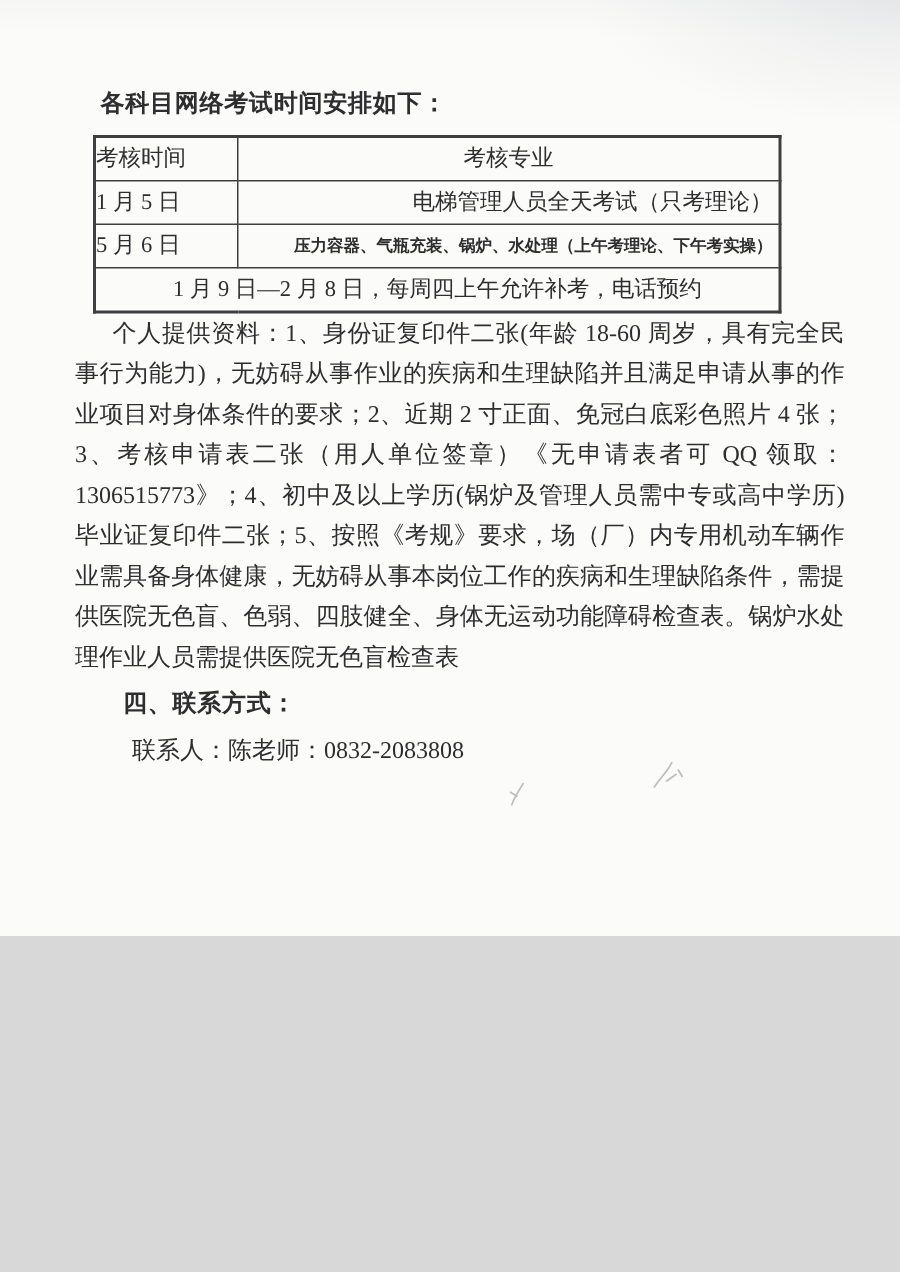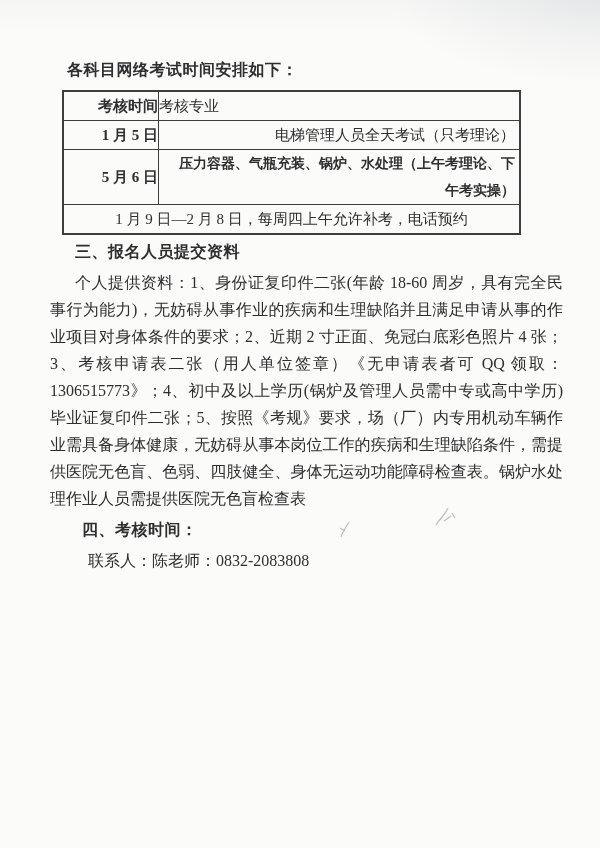--- a/index.html
+++ b/index.html
@@ -2,21 +2,21 @@
 <html lang="zh"><head>
 <meta charset="utf-8">
 <style>
   html,body{margin:0;padding:0;}
   body{
     background:#d8d8d8;
     font-family:"Liberation Serif","DejaVu Serif",serif;
   }
   .page{
     position:relative;
-    width:600px;height:848px;
+    width:600px;height:624px;
     margin:0 auto;
     background:#fbfbf9;
     background-image:
       radial-gradient(ellipse 300px 120px at 100% 0%, rgba(188,191,199,0.28), rgba(188,191,199,0) 70%),
       linear-gradient(180deg, rgba(235,236,238,0.35) 0%, rgba(251,251,249,0) 4%);
     color:#2e2e30;
     overflow:hidden;
   }
   .content{
     padding:56px 37px 0 50px;
@@ -38,25 +38,25 @@
     border:2px solid #3e3e40;
   }
   table.schedule td,table.schedule th{
     border:1px solid #3e3e40;
     height:28px;
     padding:0;
     font-weight:400;
     font-size:15px;
     vertical-align:middle;
   }
-  table.schedule .col-date{width:94px;text-align:right;font-weight:bold;}
+  table.schedule .col-date{width:94px;text-align:left;}
   table.schedule .col-subject{text-align:right;padding-left:9px;padding-right:4px;}
-  table.schedule th{text-align:left;}
+  table.schedule th{text-align:center;}
   table.schedule tr.row-condensed .col-subject{
-    font-size:14px;
+    font-size:11px;
     font-weight:700;
     letter-spacing:0;
     padding-left:7px;
   }
   table.schedule td.footer-cell{
     text-align:center;
     font-size:15px;
     margin-left:32px;
   }
   .note{
@@ -108,26 +108,25 @@
         <td class="col-subject">压力容器、气瓶充装、锅炉、水处理（上午考理论、下午考实操）</td>
       </tr>
       <tr>
         <td class="footer-cell" colspan="2">1 月 9 日—2 月 8 日，每周四上午允许补考，电话预约</td>
       </tr>
     </tbody>
       </table>
 
 
 
-    <p class="sec-heading">三、报名人员提交资料</p>
 
     <p class="para para-indent">个人提供资料：1、身份证复印件二张(年龄 18-60 周岁，具有完全民事行为能力)，无妨碍从事作业的疾病和生理缺陷并且满足申请从事的作业项目对身体条件的要求；2、近期 2 寸正面、免冠白底彩色照片 4 张；3、考核申请表二张（用人单位签章）《无申请表者可 QQ 领取：1306515773》；4、初中及以上学历(锅炉及管理人员需中专或高中学历)毕业证复印件二张；5、按照《考规》要求，场（厂）内专用机动车辆作业需具备身体健康，无妨碍从事本岗位工作的疾病和生理缺陷条件，需提供医院无色盲、色弱、四肢健全、身体无运动功能障碍检查表。锅炉水处理作业人员需提供医院无色盲检查表</p>
 
 
-    <p class="sec-heading sec4-heading">四、考核时间：</p>
+    <p class="sec-heading sec4-heading">四、联系方式：</p>
 
     <p class="para contact-line">联系人：陈老师：0832-2083808</p>
 
   </div>
 
   <svg class="pencil-mark" style="left:432px;top:505px;" width="28" height="26" viewBox="0 0 28 26">
     <path d="M4 20 C 9 12, 13 10, 16 3 M 12 16 L 19 11 M 20 8 l 3 5" stroke="#8a8d85" stroke-width="1.2" fill="none"></path>
   </svg>
   <svg class="pencil-mark" style="left:338px;top:520px;" width="14" height="20" viewBox="0 0 14 20">
     <path d="M3 17 C 5 11, 8 7, 11 2 M 2 8 l 5 3" stroke="#8a8d85" stroke-width="1.1" fill="none"></path>

